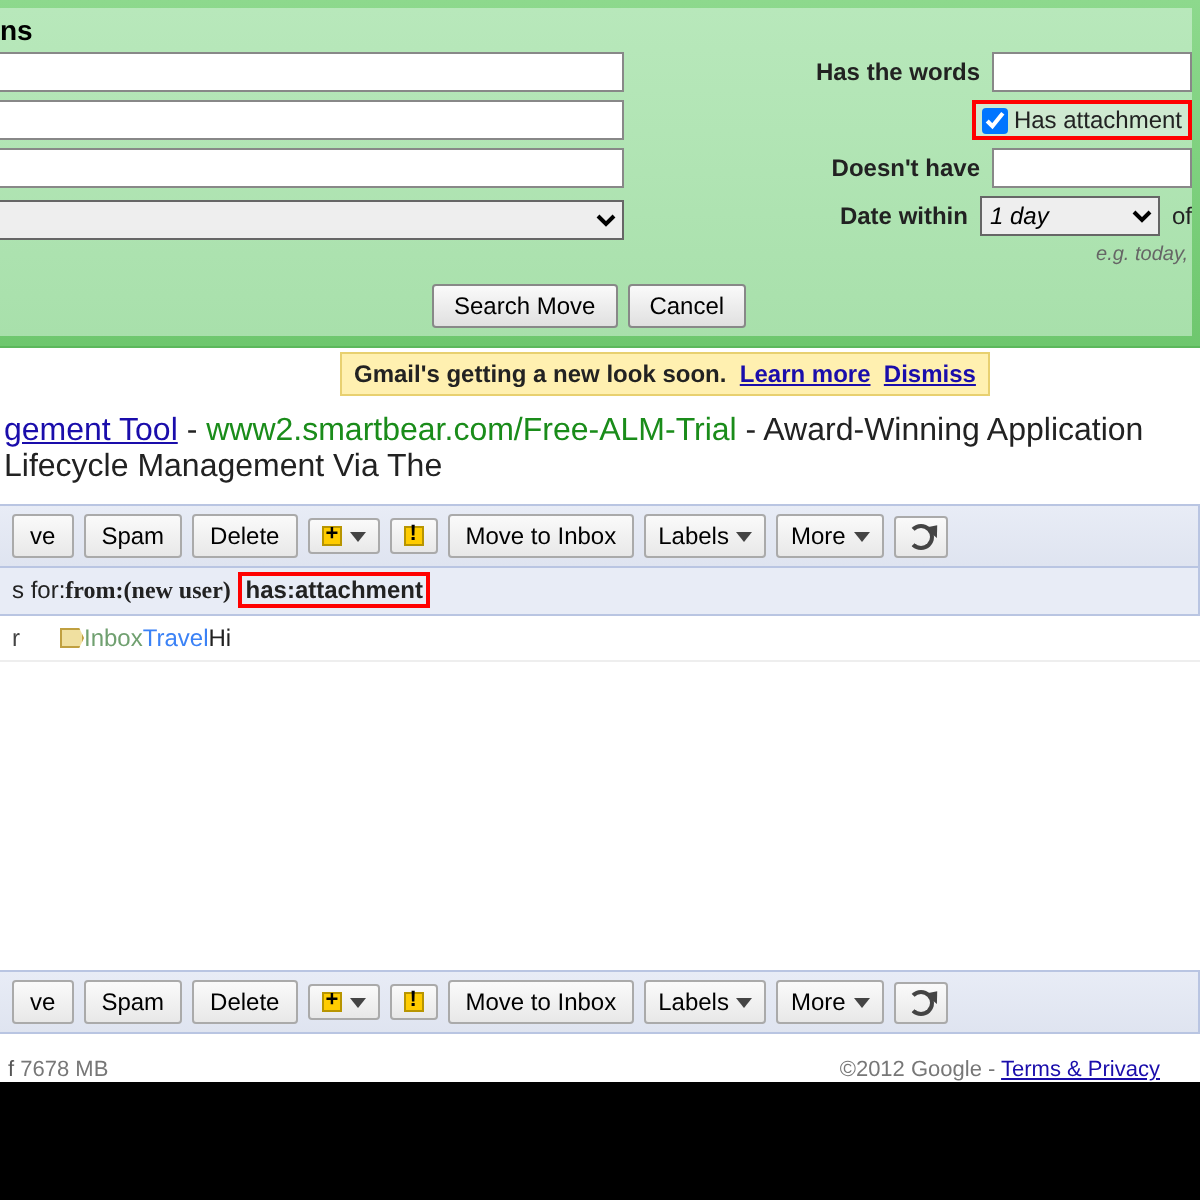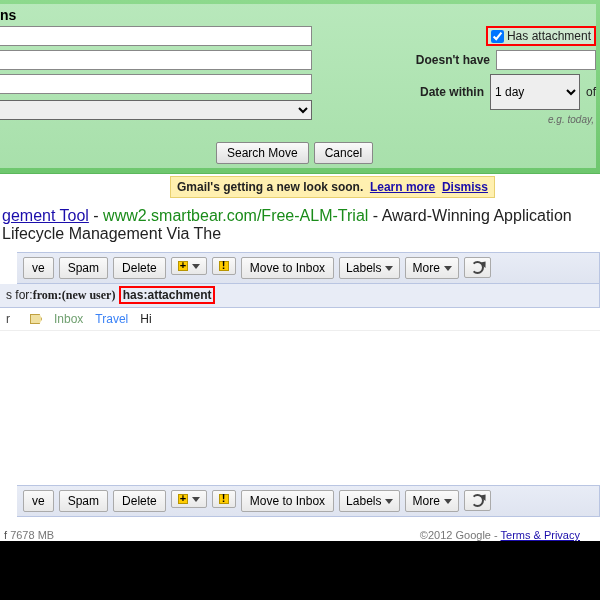--- a/index.html
+++ b/index.html
@@ -88,24 +88,25 @@
   }
   .redbox {
     border: 2px solid #ff0000;
     padding: 1px 3px;
     background: #cfe9d0;
     display: inline-flex;
     align-items: center;
   }
   .dw-select {
     width: 90px;
-    height: 36px;
+    height: 20px;
     border:1px solid #666;
     font-size: 12px;
     background: #eee;
+    font-style: italic;
   }
   .hint {
     font-size: 10px;
     color: #666;
     font-style: italic;
     text-align: right;
     padding-right: 2px;
   }
   
   .btnrow {
@@ -142,23 +143,22 @@
   }
   .adrow a.grn { color: #1a8c1a; text-decoration:none; }
   .adrow a.lnk { color: #1a0dab; text-decoration:underline; }
   
   .toolbar {
     background: linear-gradient(#e8ecf6,#dfe4f0);
     border: 1px solid #b9c5e2;
     border-left: none;
     padding: 4px 6px;
     display: flex;
-    align-items: flex-start;
+    align-items: center;
     gap: 5px;
-    margin-left: 17px;
   }
   .tbtn {
     background: linear-gradient(#fafafa,#e8e8e8);
     border: 1px solid #aaa;
     border-radius: 2px;
     padding: 3px 8px;
     font-size: 12px;
     cursor: pointer;
   }
   .iconbtn { padding: 3px 6px; display:inline-flex; align-items:center; gap:2px;}
@@ -238,20 +238,24 @@
     <div class="title-bar">ns</div>
     <div class="flds">
       <div class="leftcol">
         <input class="ti" type="text" style="">
         <input class="ti" type="text" style="">
         <input class="ti" type="text" style="">
         <select class="sel"></select>
       </div>
     </div>
     <div class="rightcol">
+      <div class="rrow">
+        <label>Has the words</label>
+        <input class="ti" type="text" style="">
+      </div>
       <div class="rrow" style="justify-content:flex-end;">
         <span class="redbox">
           <input type="checkbox" checked="" style="margin: 0px 3px 0px 0px;">
           <span class="haslabel">Has attachment</span>
         </span>
       </div>
       <div class="rrow">
         <label>Doesn't have</label>
         <input class="ti" type="text" style="">
       </div>
@@ -310,21 +314,21 @@
     </button>
 </div>
 
 <div class="srbar">
   <span>s for:</span><b>from:(new user)</b>
   <span class="redinline">has:attachment</span>
 </div>
 
 <div class="emailrow">
   <span>r</span>
-  <span style="display:inline-flex;gap:12px;align-items:center;">
+  <span style="display:inline-flex;gap:0;align-items:center;">
     <span class="tagicon"></span>
     <span class="lbl-inbox">Inbox</span>
     <span class="lbl-travel">Travel</span>
     <span style="color:#222;">Hi</span>
   </span>
 </div>
 
 <div class="spacer"></div>
 
 <div class="toolbar toolbar2">

